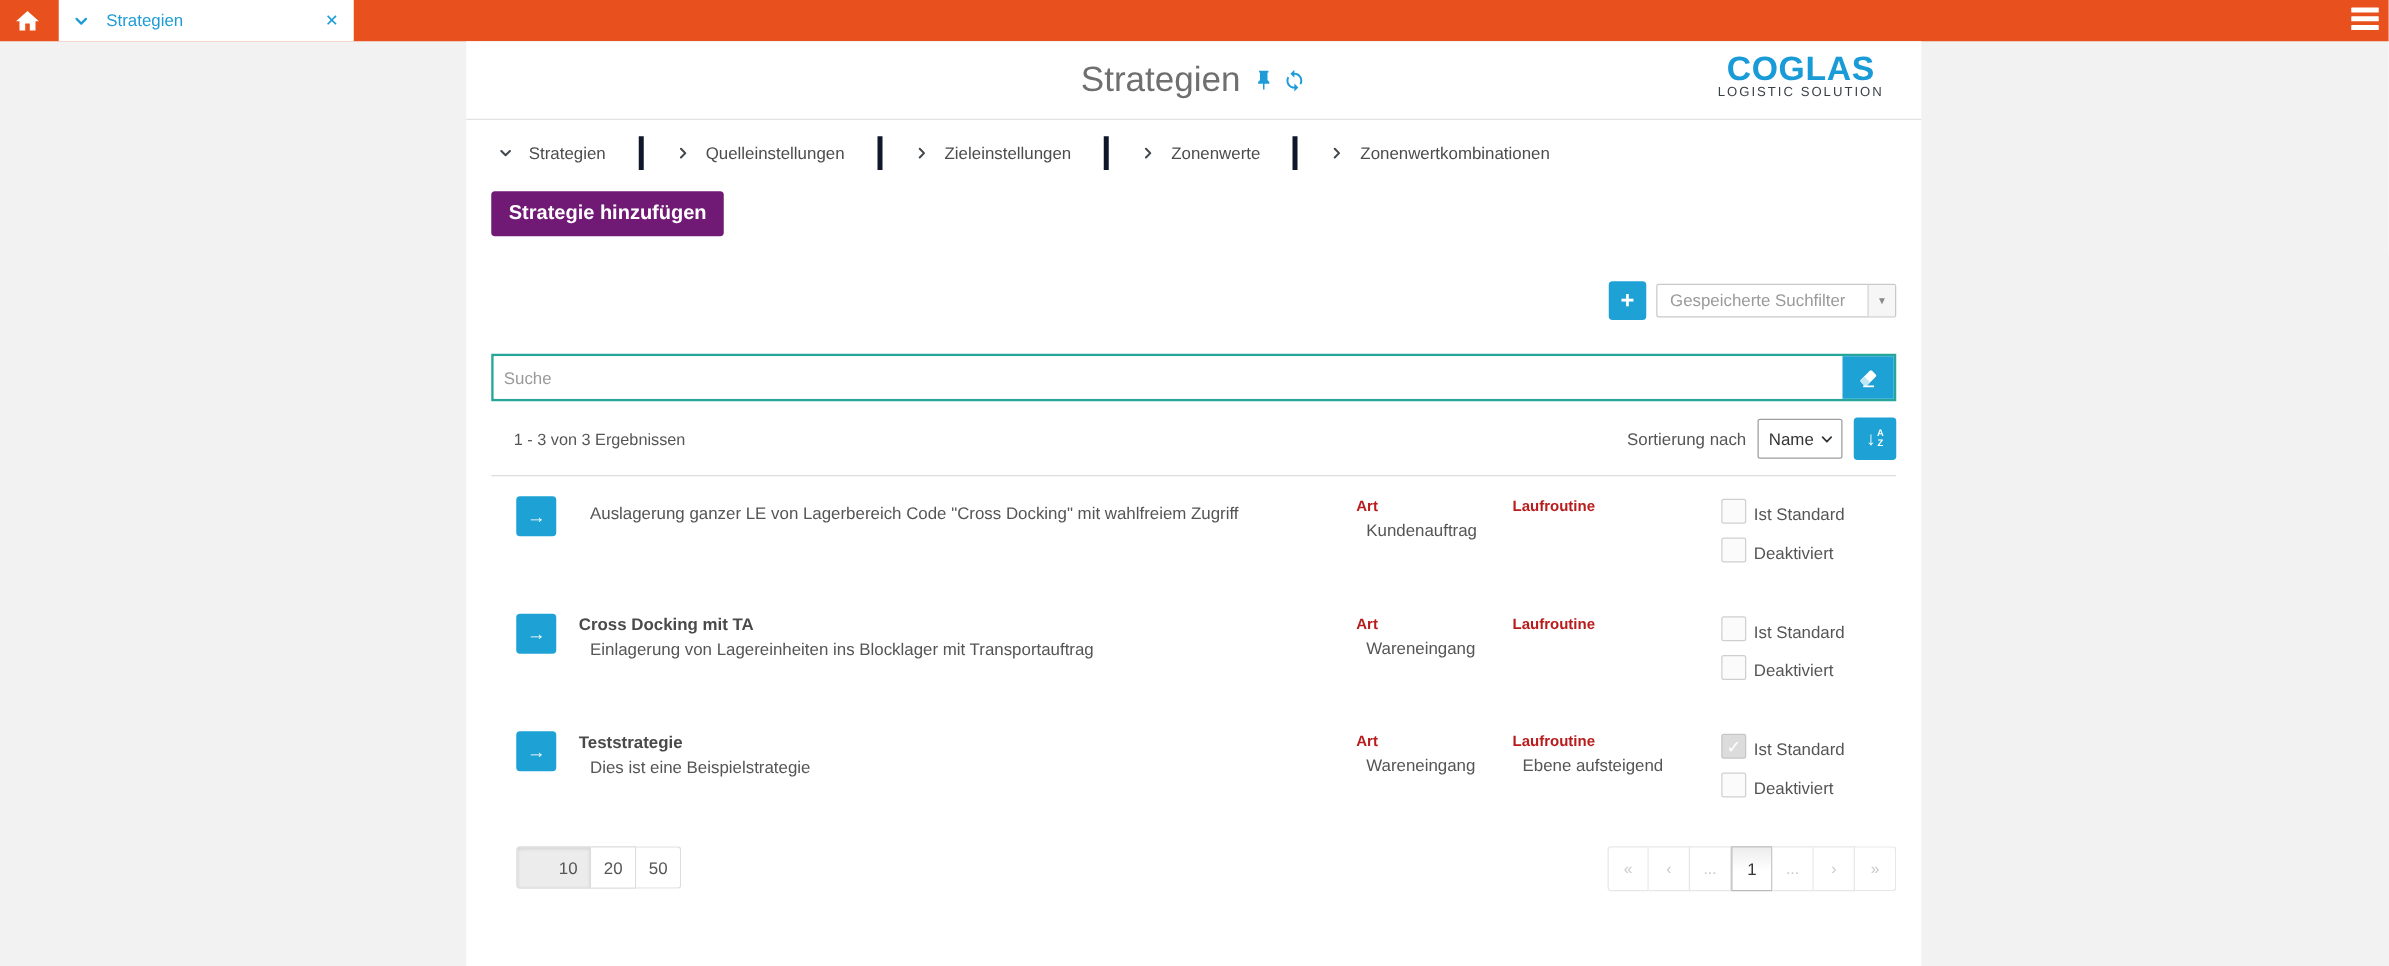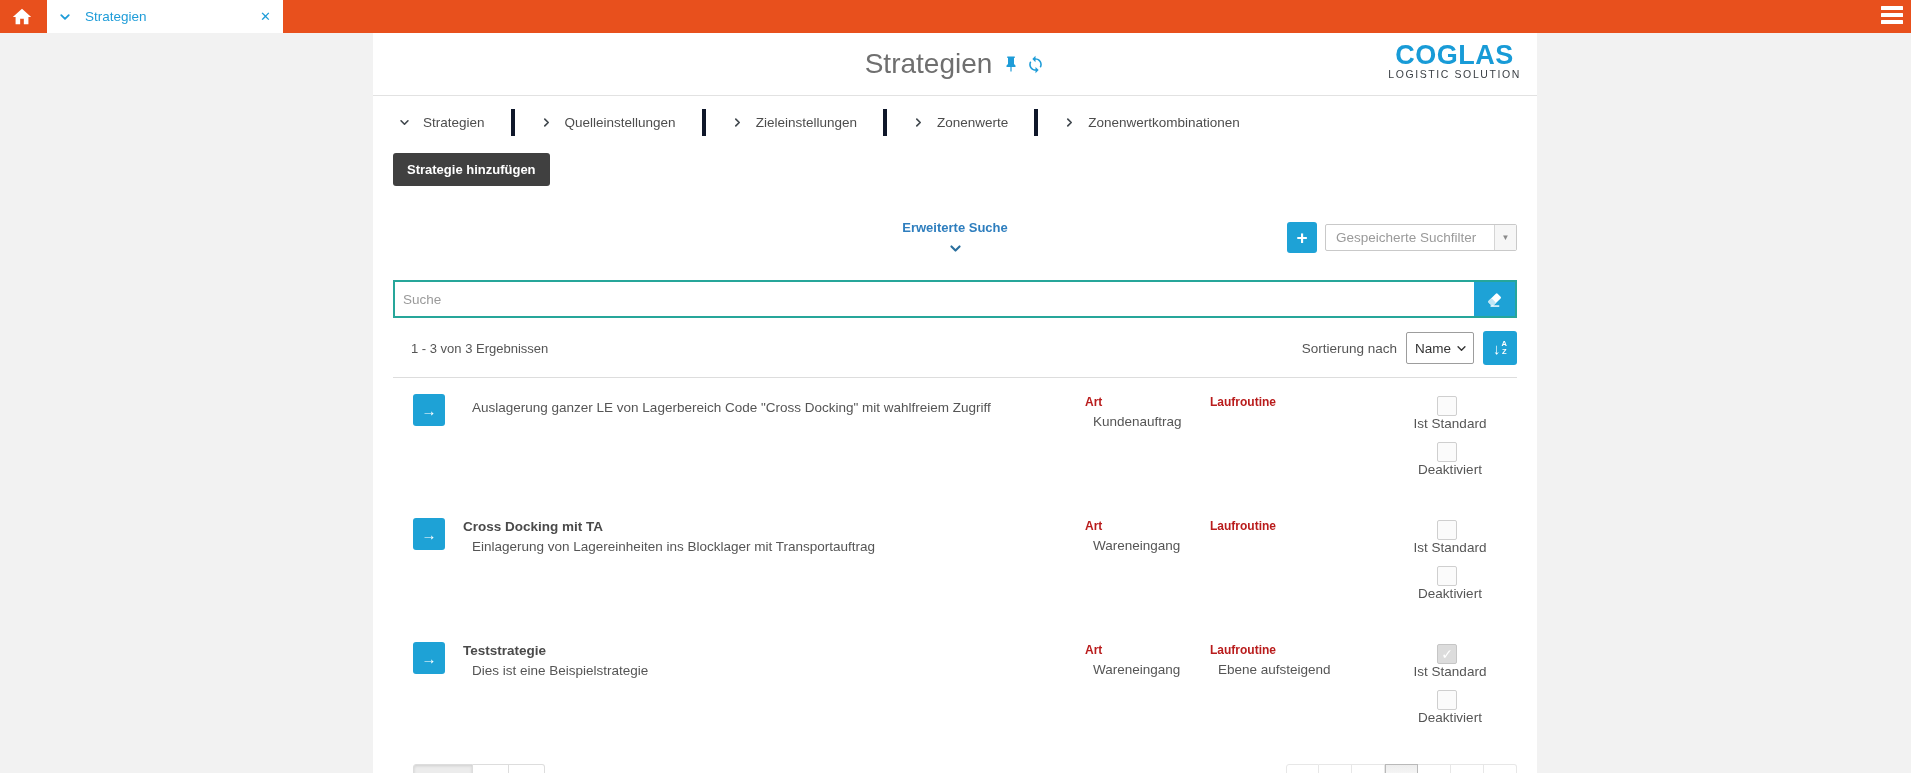--- a/index.html
+++ b/index.html
@@ -31,37 +31,37 @@
     background:#ffffff;
   }
   
   .page-header { position:relative; height:63px; border-bottom:1px solid #e2e2e2; }
   .title-wrap {
     position:absolute; left:0; right:0; top:0; bottom:0;
     display:flex; align-items:center; justify-content:center; gap:10px;
   }
   .page-title { font-size:28px; color:#6f6f6f; font-weight:400; }
   .title-icons { display:flex; align-items:center; gap:6px; }
-  .logo { position:absolute; right:16px; top:9px; text-align:center; }
+  .logo { position:absolute; right:30px; top:9px; text-align:center; }
   .logo-main { color:#189bd7; font-size:27px; font-weight:bold; letter-spacing:0.5px; line-height:26px; }
   .logo-sub { color:#3a3f44; font-size:10.5px; letter-spacing:1.6px; }
 
   
   .nav-row { display:flex; align-items:center; margin:13px 20px 0; }
   .nav-item {
     display:flex; align-items:center; gap:13px; padding:6px 26px 6px 6px;
     color:#4d4d4d; font-size:13.5px; cursor:pointer;
   }
   .nav-item + .nav-item { border-left:4px solid #0f172a; padding-left:26px; }
   .nav-chev { color:#41484e; display:flex; }
 
   
   .add-btn {
-    display:inline-block; margin:17px 0 0 20px; background:#404040; color:#ffffff;
-    font-size:13px; font-weight:bold; border:none; border-radius:3px;
+    display:inline-block; margin:17px 0 0 20px; background:#701a75; color:#ffffff;
+    font-size:16px; font-weight:bold; border:none; border-radius:3px;
     padding:9px 14px; cursor:pointer; font-family:inherit;
   }
 
   
   .adv-area { position:relative; margin-top:34px; height:48px; }
   .adv-center { position:absolute; left:0; right:0; text-align:center; }
   .adv-label { color:#2e7ebe; font-weight:bold; font-size:13px; cursor:pointer; display:inline-block; }
   .adv-chev { color:#2a6f9e; display:flex; justify-content:center; margin-top:7px; cursor:pointer; }
   .adv-right { position:absolute; right:20px; top:2px; display:flex; align-items:center; gap:8px; }
   .plus-btn {
@@ -124,21 +124,21 @@
     display:flex; align-items:center; justify-content:center; font-family:inherit;
   }
   .row-main { width:622px; margin-left:18px; padding-top:1px; }
   .row-title { font-weight:bold; color:#4a4a4a; font-size:13.5px; }
   .row-desc { color:#555; font-size:13.5px; margin:5px 0 0 9px; }
   .col-art { width:125px; padding-top:1px; }
   .col-lauf { width:167px; padding-top:1px; }
   .col-head { font-weight:bold; color:#b91c1c; font-size:12px; }
   .col-val { color:#555; font-size:13.5px; margin:5px 0 0 8px; }
   .col-checks { flex:1; padding-top:2px; }
-  .chk-line { display:flex; align-items:center; margin-bottom:11px; cursor:pointer;flex-direction:column; }
+  .chk-line { display:flex; align-items:flex-end; margin-bottom:11px; cursor:pointer; }
   .chk-box {
     width:20px; height:20px; border:1px solid #cfcfcf; background:#fbfbfb; border-radius:2px;
     display:flex; align-items:center; justify-content:center;
     color:transparent; font-size:14px; font-weight:bold; flex:none;
   }
   .chk-box.checked { background:#dcdcdc; border-color:#c6c6c6; color:#ffffff; }
   .chk-label { color:#555; font-size:13.5px; margin-left:6px; }
 
   
   .pager-row { display:flex; justify-content:space-between; margin:14px 20px 0 40px; }
@@ -256,28 +256,20 @@
       </span>
       <span>Zonenwertkombinationen</span>
     </div>
   </div>
 
   
   <button class="add-btn">Strategie hinzufügen</button>
 
   
   <div class="adv-area">
-    <div class="adv-center">
-      <span class="adv-label">Erweiterte Suche</span>
-      <span class="adv-chev">
-        <svg width="13" height="13" viewBox="0 0 16 16">
-            <polyline points="3,5.5 8,10.5 13,5.5" fill="none" stroke="currentColor" stroke-width="2.6" stroke-linecap="round" stroke-linejoin="round"></polyline>
-          </svg>
-      </span>
-    </div>
     <div class="adv-right">
       <button class="plus-btn">+</button>
       <div class="saved-select">
         <span class="ph">Gespeicherte Suchfilter</span>
         <span class="caret-box">▼</span>
       </div>
     </div>
   </div>
 
   

